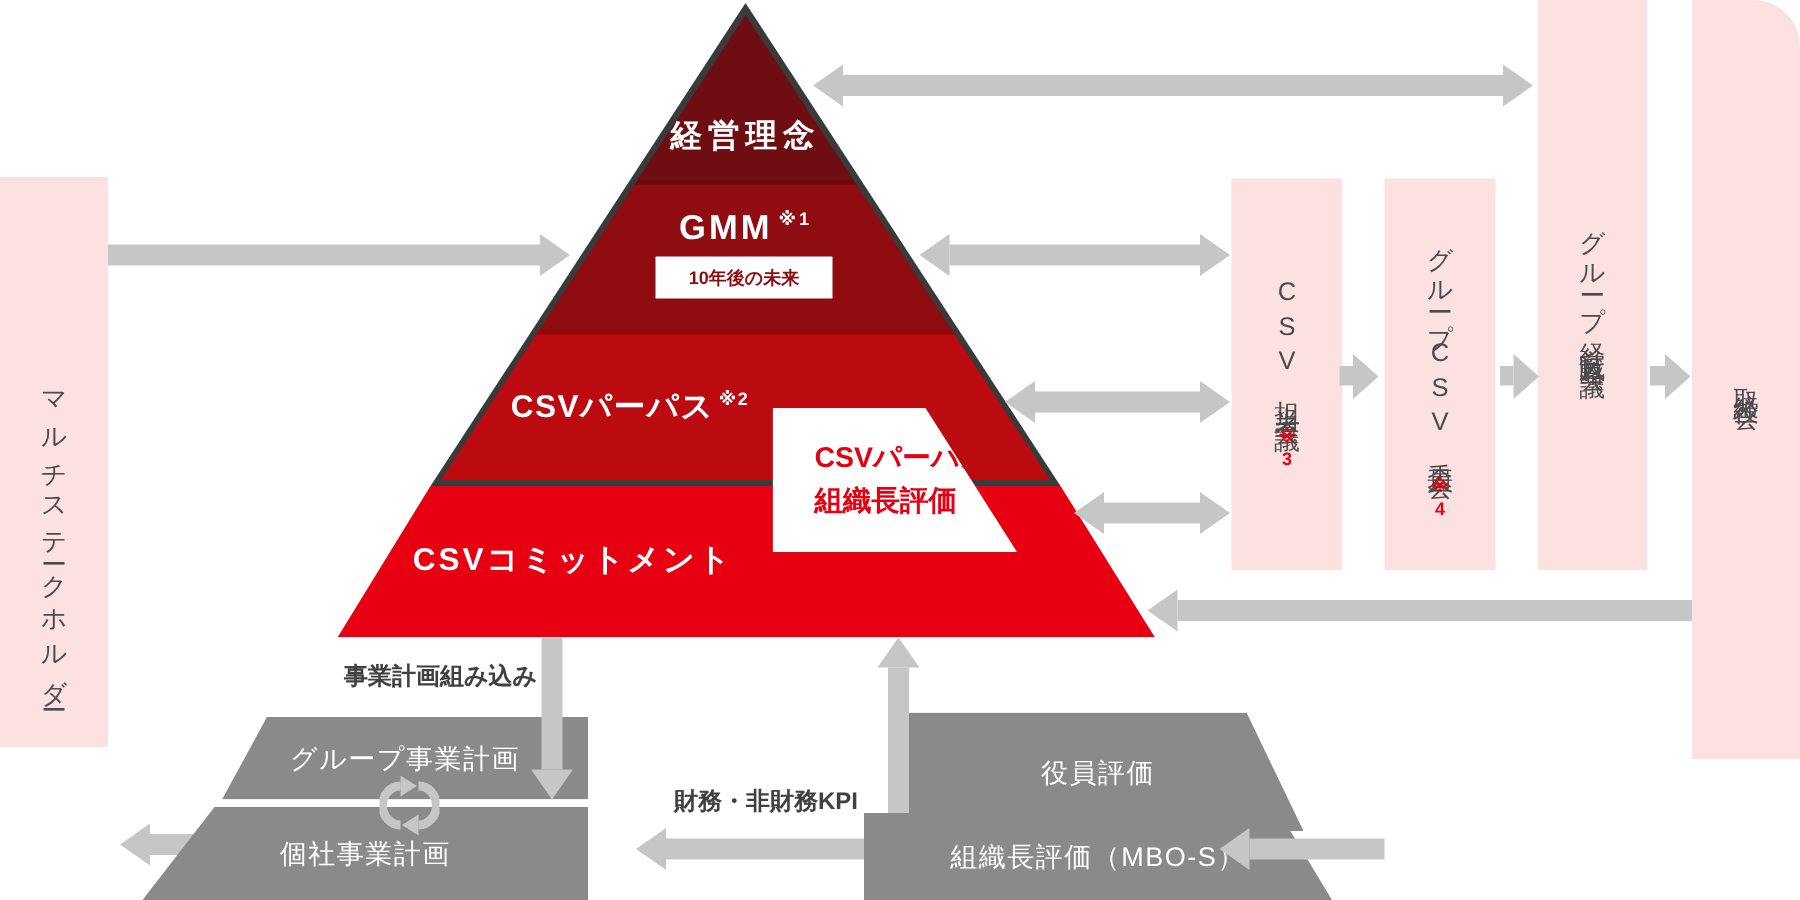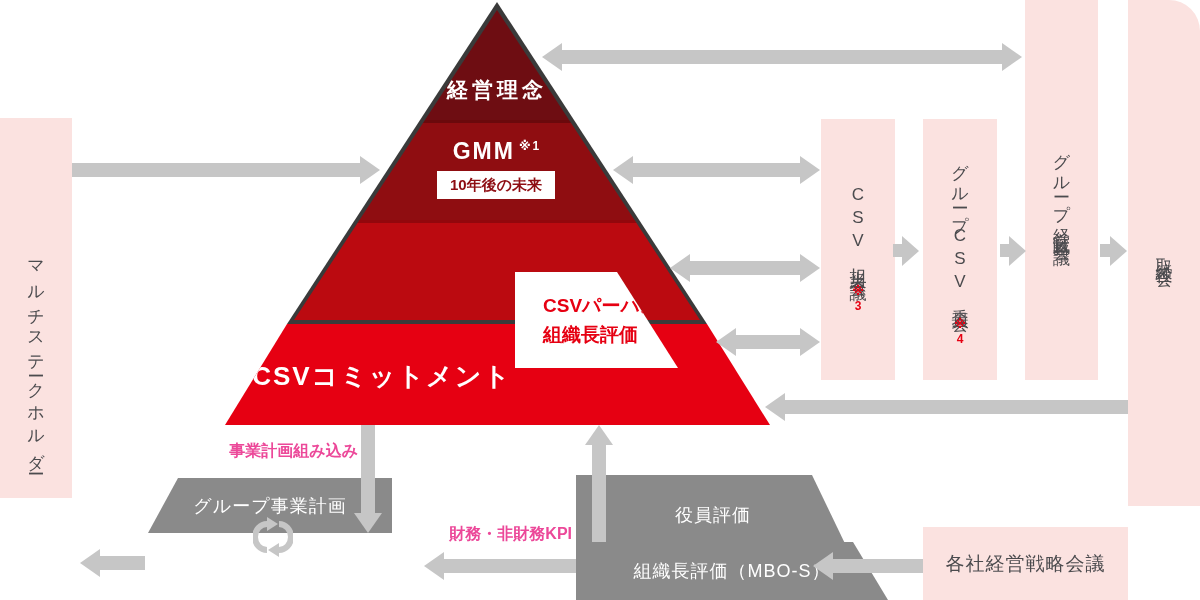--- a/index.html
+++ b/index.html
@@ -17,48 +17,48 @@
   .band.l1{top:0;height:110px;background:#6e0d12;}
   .band.l2{top:110px;height:100px;background:#8f0d11;border-top:3px solid rgba(0,0,0,.25);box-sizing:border-box;}
   .band.l3{top:210px;height:100px;background:#bb0a10;border-top:3px solid rgba(0,0,0,.22);box-sizing:border-box;}
   .pyr-l4{position:absolute;left:225px;top:324px;width:545px;height:101px;background:#e60012;
     clip-path:polygon(62px 0,482px 0,100% 100%,0 100%);z-index:2;}
   .pyr-txt{position:absolute;color:#fff;font-weight:bold;text-align:center;white-space:nowrap;}
   .t1{left:0;width:100%;top:66px;font-size:21px;letter-spacing:4px;}
   .t2{left:0;width:100%;top:128px;font-size:23px;letter-spacing:2px;}
   .t2 sup{font-size:12px;font-weight:bold;margin-left:4px;}
   .t2sub{position:absolute;left:143px;top:161px;width:118px;height:28px;background:#fff;color:#8e0d12;
-    font-size:15px;font-weight:bold;display:flex;align-items:center;justify-content:center;white-space:nowrap;}
+    font-size:12px;font-weight:bold;display:flex;align-items:center;justify-content:center;white-space:nowrap;}
   .t3{left:0;width:252px;top:247px;font-size:21px;letter-spacing:1px;}
   .t3 sup{font-size:12px;margin-left:3px;}
-  .t4{left:0;width:314px;top:35px;font-size:26px;letter-spacing:2px;}
+  .t4{left:0;width:314px;top:35px;font-size:21px;letter-spacing:2px;}
   .vision{position:absolute;left:515px;top:272px;width:163px;height:96px;background:#fff;
     clip-path:polygon(0 0,102px 0,100% 100%,0 100%);z-index:3;
     color:#e60012;font-weight:bold;font-size:19px;line-height:1.5;padding:20px 0 0 28px;box-sizing:border-box;}
   
   .pink{position:absolute;background:#fbe2e0;color:#4b4b4e;z-index:2;}
   .vbox{writing-mode:vertical-rl;text-orientation:upright;display:flex;align-items:center;justify-content:center;
     font-size:17px;letter-spacing:4px;line-height:1;}
   .vnote{color:#e60012;font-size:12px;letter-spacing:1px;margin-top:10px;font-weight:bold;}
   .vb-multi{left:0;top:118px;width:72px;height:380px;justify-content:flex-start;padding-top:132px;box-sizing:border-box;}
   .vb1{left:821px;top:119px;width:74px;height:261px;}
   .vb2{left:923px;top:119px;width:74px;height:261px;}
   .vb3{left:1025px;top:0;width:73px;height:380px;}
   .vb4{left:1128px;top:0;width:72px;height:506px;}
   .kakusha{left:923px;top:527px;width:205px;height:73px;display:flex;align-items:center;justify-content:center;
     font-size:19px;letter-spacing:1px;}
   
   .gblock{position:absolute;background:#8a8a8a;color:#fff;display:flex;align-items:center;justify-content:center;
     font-size:18px;letter-spacing:1px;z-index:2;white-space:nowrap;}
   .bl1{left:148px;top:478px;width:244px;height:55px;clip-path:polygon(30px 0,100% 0,100% 100%,0 100%);}
   .bl2{left:95px;top:538px;width:297px;height:62px;clip-path:polygon(48px 0,100% 0,100% 100%,0 100%);}
-  .br1{left:576px;top:475px;width:274px;height:79px;clip-path:polygon(0 0,236px 0,100% 100%,0 100%);}
+  .br1{left:595px;top:475px;width:274px;height:79px;clip-path:polygon(0 0,236px 0,100% 100%,0 100%);}
   .br2{left:576px;top:542px;width:312px;height:58px;clip-path:polygon(0 0,277px 0,100% 100%,0 100%);}
   
-  .flbl{position:absolute;color:#ec4899;font-size:16px;font-weight:bold;z-index:5;white-space:nowrap;}
+  .flbl{position:absolute;color:#404040;font-size:16px;font-weight:bold;z-index:5;white-space:nowrap;}
   .lbl-plan{left:180px;top:441px;width:178px;text-align:right;}
   .lbl-commit{left:607px;top:440px;}
   .lbl-kpi{left:422px;top:524px;width:150px;text-align:right;}
   
   .arr{position:absolute;background:#c6c6c6;z-index:4;}
   .h{height:14px;}
   .v{width:14px;}
   .head-r::after{content:"";position:absolute;left:100%;top:50%;margin-top:-14px;width:0;height:0;
     border-top:14px solid transparent;border-bottom:14px solid transparent;border-left:20px solid #c6c6c6;}
   .head-l::before{content:"";position:absolute;right:100%;top:50%;margin-top:-14px;width:0;height:0;
@@ -90,20 +90,21 @@
 <div id="stage">
 
   <div class="pyr-outline"></div>
   <div class="pyr-upper">
     <div class="band l1"></div>
     <div class="band l2"></div>
     <div class="band l3"></div>
     <div class="pyr-txt t1">経営理念</div>
     <div class="pyr-txt t2"><span>GMM</span><sup>※1</sup></div>
     <div class="t2sub">10年後の未来</div>
+    <div class="pyr-txt t3"><span>CSVパーパス</span><sup>※2</sup></div>
   </div>
   <div class="pyr-l4">
     <div class="pyr-txt t4">CSVコミットメント</div>
   </div>
   <div class="vision">
     <div>CSVパーパス</div>
     <div>組織長評価</div>
   </div>
 
   <div class="pink vbox vb-multi">
@@ -116,23 +117,23 @@
   <div class="pink vbox vb2">
     <span>グループCSV委員会</span>
       <span class="vnote">※4</span>
   </div>
   <div class="pink vbox vb3">
     <span>グループ経営戦略会議</span>
   </div>
   <div class="pink vbox vb4">
     <span>取締役会</span>
   </div>
-  <div class="pink kakusha">各社経営戦略会議</div>
 
   <div class="gblock bl1">グループ事業計画</div>
+  <div class="gblock bl2">個社事業計画</div>
   <div class="gblock br1">役員評価</div>
   <div class="gblock br2">組織長評価（MBO-S）</div>
 
   <div class="flbl lbl-plan">事業計画組み込み</div>
   <div class="flbl lbl-kpi">財務・非財務KPI</div>
 
   <div class="arr h a1 head-l head-r"></div>
   <div class="arr h a2 head-l head-r"></div>
   <div class="arr h a3 head-r"></div>
   <div class="arr h a4 head-l head-r"></div>

